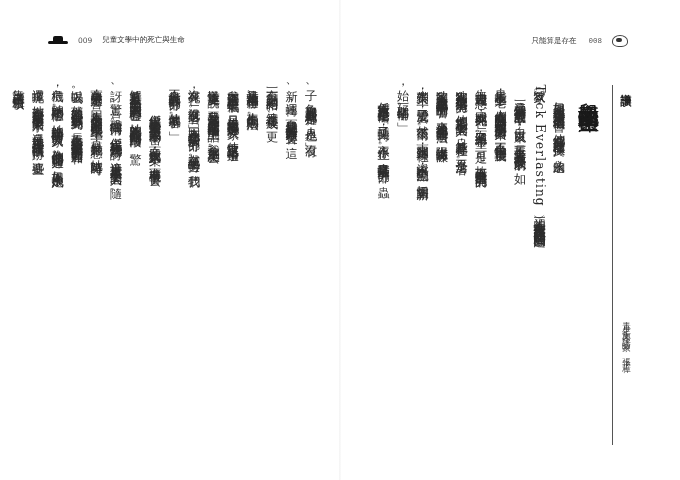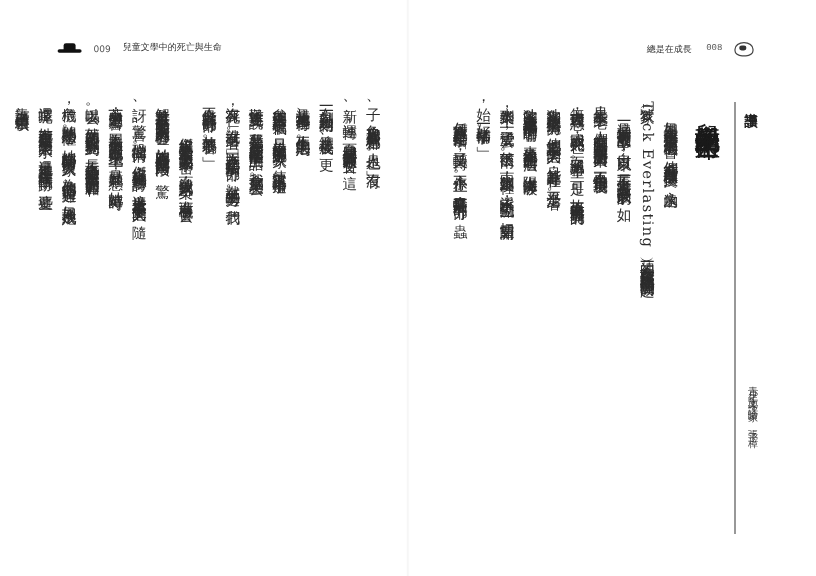--- a/index.html
+++ b/index.html
@@ -70,21 +70,21 @@
       <div class="col">危機，她開始恐懼了。她終於轉而同情狄家人，為他們的命運難過。如果換成她</div>
       <div class="col">還擇呢？她有沒有飲用長生不老的泉水？還是她進行了生命運行的軌跡？這些要</div>
       <div class="col">靠讀者自己去填積。</div>
     </div>
   </div>
 
   <div class="gutter"></div>
 
   <div class="page page-right">
     <div class="running-head rh-right">
-      <span>總是在成長</span>
+      <span>只能算是存在</span>
       <span class="page-num">008</span>
       <span class="logo-right"></span>
     </div>
 
     <div class="chapter-block">
       <div class="guide-label vtext">導讀</div>
       <div class="divider"></div>
       <div class="chapter-title vtext">兒童文學中的死亡與生命</div>
     </div>
 

